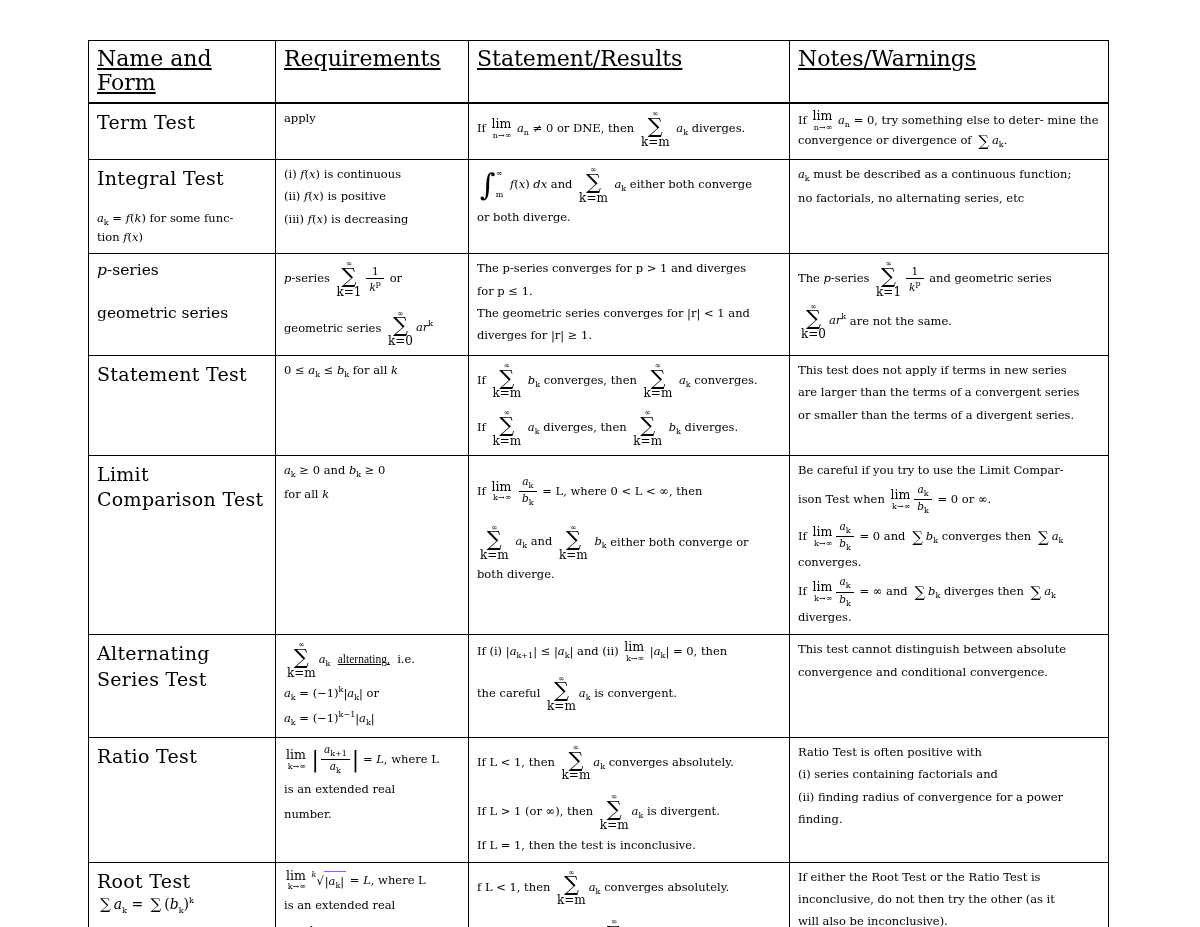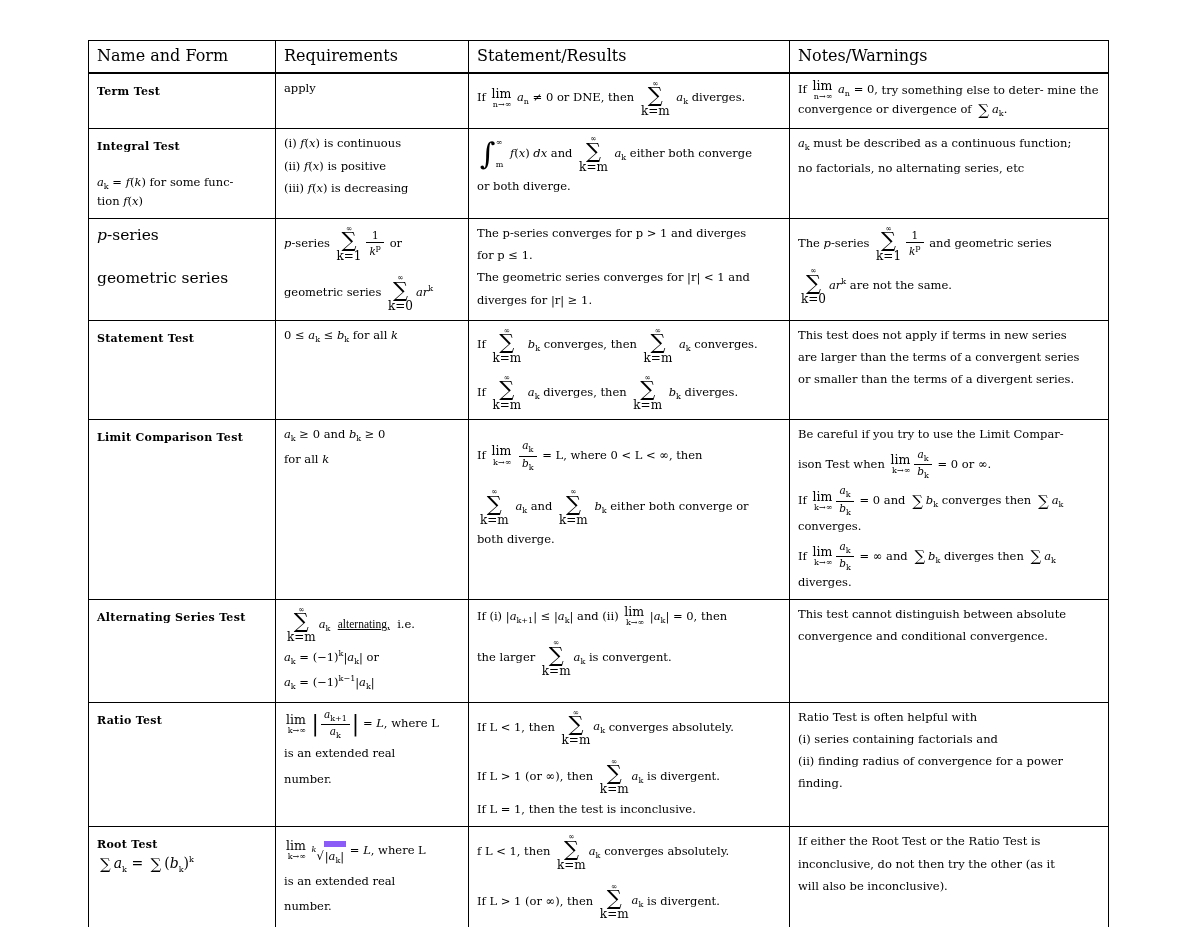--- a/index.html
+++ b/index.html
@@ -36,38 +36,39 @@
     font-weight: normal;
   }
 
   
   col.c-name  { width: 187px; }
   col.c-req   { width: 193px; }
   col.c-stmt  { width: 321px; }
   col.c-note  { width: 319px; }
 
   thead th {
-    font-size: 16px;
+    font-size: 22px;
     font-family: "DejaVu Serif", "Liberation Serif", serif;
     padding: 4px 8px 8px 8px;
     line-height: 1.1;
     border-bottom-width: 1px;
+    text-decoration: underline;
   }
   thead tr th { border-top: 1px solid #000; }
 
   
   thead th { box-shadow: inset 0 -3px 0 -2px #000; }
 
   td.name {
     font-size: 15.5px;
     line-height: 1.35;
   }
   td.name .title {
-    font-weight: bold;
-    font-size: 11px;
+    font-weight: normal;
+    font-size: 19px;
     letter-spacing: 0.3px;
   }
   td.name .sub {
     font-size: 11.5px;
     line-height: 1.45;
     display: block;
     margin-top: 18px;
   }
   td.name .plain {
     font-size: 15.5px;
@@ -135,21 +136,21 @@
   .absbar {
     display: inline-block;
     vertical-align: middle;
     font-size: 22px;
     line-height: 0.75;
     font-weight: 300;
   }
 
   .radical { display:inline-block; vertical-align: middle; white-space: nowrap; }
   .radical .idx { font-size: 8px; vertical-align: 8px; }
-  .radical .bar { border-top: 6px solid #8b5cf6; padding: 1px 2px 0 1px; display:inline-block;margin-top:8px; }
+  .radical .bar { border-top: 1px solid #8b5cf6; padding: 1px 2px 0 1px; display:inline-block; }
 
   .ul { text-decoration: underline; font-family: Liberation Serif, serif; }
 
   sup.e { font-size: 8px; vertical-align: super; }
   sub.e { font-size: 8px; vertical-align: sub; }
 </style>
 </head>
 <body>
 
 <div id="sheet">
@@ -376,21 +377,21 @@
         </td>
         <td class="body">
           <p>
             <span class="m">
               If (i) |<i class="v">a</i><sub class="e">k+1</sub>| ≤ |<i class="v">a</i><sub class="e">k</sub>| and (ii)
               <span class="lim"><span class="op">lim</span><span class="sub">k→∞</span></span>
               |<i class="v">a</i><sub class="e">k</sub>| = 0, then
             </span>
           </p>
           <p style="margin-top:12px">
-            <span>the larger</span>
+            <span>the careful</span>
             <span class="m"><span class="sum"><span class="top">∞</span><span class="sig">∑</span><span class="bot">k=m</span></span><i class="v">a</i><sub class="e">k</sub></span>
             <span>is convergent.</span>
           </p>
         </td>
         <td class="body">
           <p>This test cannot distinguish between absolute</p>
           <p>convergence and conditional convergence.</p>
         </td>
       </tr>
 
@@ -420,21 +421,21 @@
             <span>(or ∞), then</span>
             <span class="m"><span class="sum"><span class="top">∞</span><span class="sig">∑</span><span class="bot">k=m</span></span><i class="v">a</i><sub class="e">k</sub></span>
             <span>is divergent.</span>
           </p>
           <p style="margin-top:6px">
             <span>If L = 1,</span>
             <span>then the test is inconclusive.</span>
           </p>
         </td>
         <td class="body">
-          <p>Ratio Test is often helpful with</p>
+          <p>Ratio Test is often positive with</p>
           <p>(i) series containing factorials and</p>
           <p>(ii) finding radius of convergence for a power</p>
           <p>finding.</p>
         </td>
       </tr>
 
       <tr>
         <td class="name">
           <span class="title">Root Test</span>
           <span class="plain m" style="font-size:14px"><span class="sum small"><span class="sig">∑</span></span><i class="v">a</i><sub class="e">k</sub> = <span class="sum small"><span class="sig">∑</span></span>(<i class="v">b</i><sub class="e">k</sub>)<sup class="e">k</sup></span>

